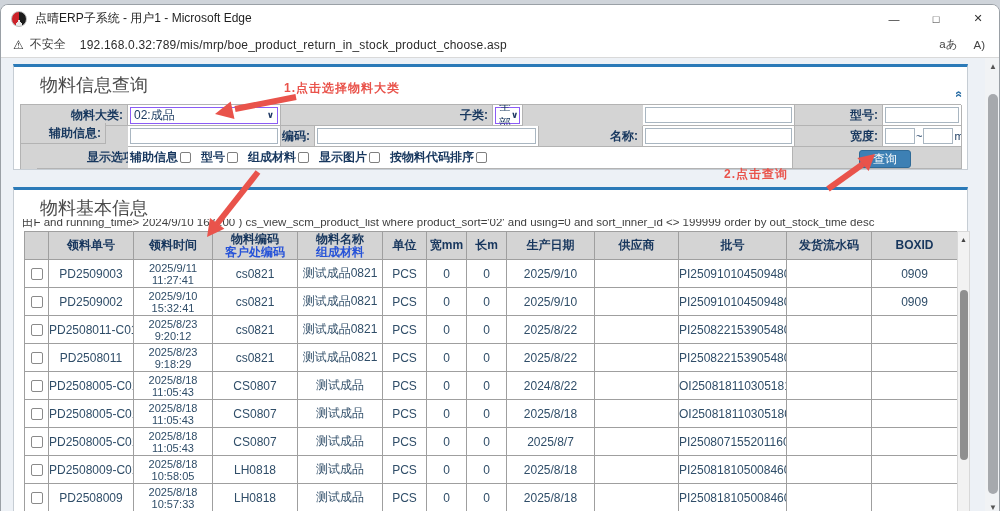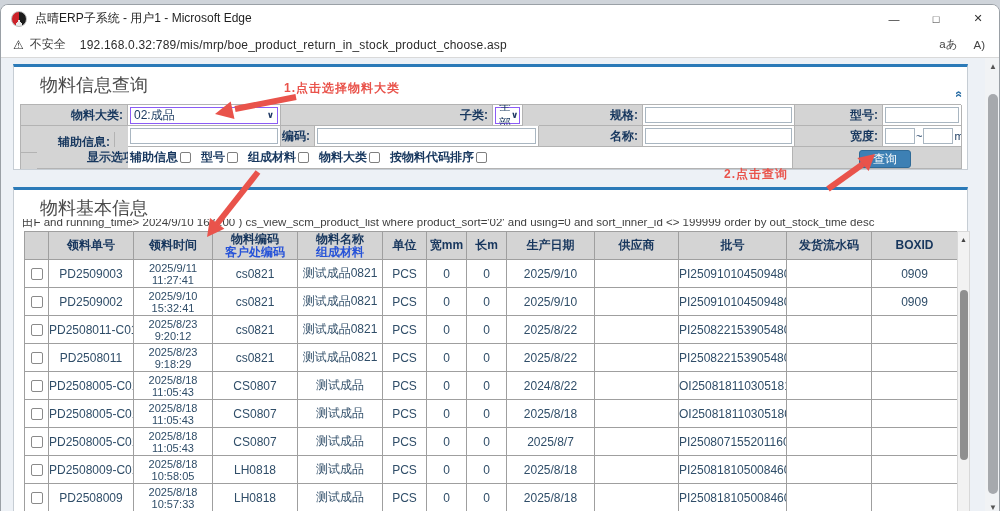--- a/index.html
+++ b/index.html
@@ -128,30 +128,29 @@
             <span class="chev">∨</span>
           </div>
         </div>
         <div class="qcell lbl" style="left:260px;top:0;width:212px;height:21px;">子类:</div>
         <div class="qcell fld" style="left:472px;top:0;width:30px;height:21px;">
           <div class="sel">
             <span>全部</span>
             <span class="chev">∨</span>
           </div>
         </div>
-        <div class="qcell lbl" style="left:518px;top:0;width:104px;height:21px;">规格:</div>
         <div class="qcell fld" style="left:622px;top:0;width:152px;height:21px;">
           <input class="tin" style="">
         </div>
         <div class="qcell lbl" style="left:774px;top:0;width:88px;height:21px;">型号:</div>
         <div class="qcell fld" style="left:862px;top:0;width:79px;height:21px;">
           <input class="tin" style="">
         </div>
 
-        <div class="qcell lbl" style="left:0;top:27px;width:94px;height:21px;">辅助信息:</div>
+        <div class="qcell lbl" style="left:0;top:18px;width:85px;height:21px;">辅助信息:</div>
         <div class="qcell fld" style="left:107px;top:21px;width:153px;height:21px;">
           <input class="tin" style="">
         </div>
         <div class="qcell lbl" style="left:260px;top:21px;width:34px;height:21px;">编码:</div>
         <div class="qcell fld" style="left:294px;top:21px;width:224px;height:21px;">
           <input class="tin" style="">
         </div>
         <div class="qcell lbl" style="left:518px;top:21px;width:104px;height:21px;">名称:</div>
         <div class="qcell fld" style="left:622px;top:21px;width:152px;height:21px;">
           <input class="tin" style="">
@@ -173,21 +172,21 @@
               </span>
               <span class="opt">
                 <span>型号</span>
                 <span class="cbox"></span>
               </span>
               <span class="opt">
                 <span>组成材料</span>
                 <span class="cbox"></span>
               </span>
               <span class="opt">
-                <span>物料大类</span>
+                <span>显示图片</span>
                 <span class="cbox"></span>
               </span>
               <span class="opt">
                 <span>按物料代码排序</span>
                 <span class="cbox"></span>
               </span>
             </div>
         </div>
         <div class="qcell lbl" style="left:772px;top:42px;width:169px;height:22px;"></div>
         <div class="qbtn">查询</div>

